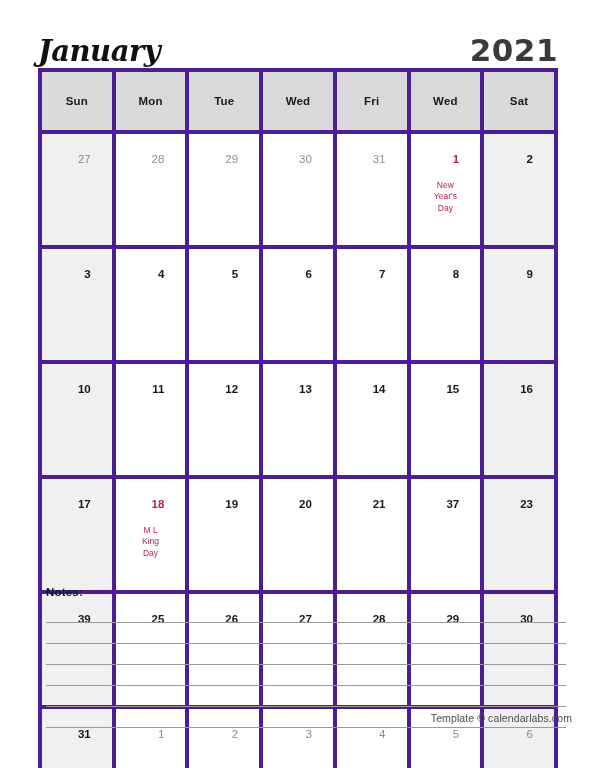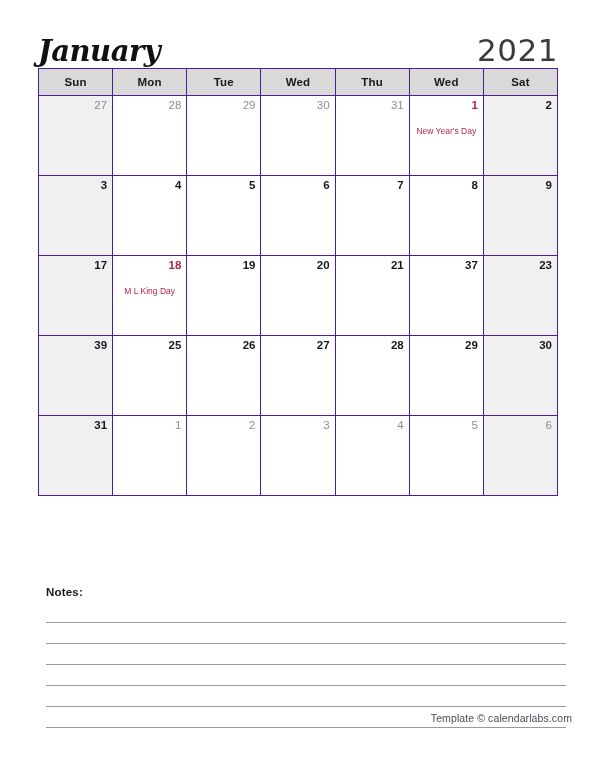--- a/index.html
+++ b/index.html
@@ -35,40 +35,40 @@
     font-family: "DejaVu Serif", serif;
     font-style: italic;
     font-weight: 700;
     font-size: 29px;
     line-height: 1;
     color: #111111;
     letter-spacing: -0.5px;
   }
   .year-name {
     font-family: "DejaVu Sans", sans-serif;
-    font-weight: 400;
+    font-weight: 700;
     font-size: 31px;
     line-height: 1;
     color: #3a3a3a;
     letter-spacing: 0.5px;
   }
 
   
   .calendar {
     position: absolute;
     left: 38px;
     top: 68px;
     width: 520px;
     border-collapse: collapse;
     table-layout: fixed;
   }
   .calendar th,
   .calendar td {
-    border: 1px solid #4c1d95;
-    padding: 0;
+    border: 4px solid #4c1d95;
+    padding: 16px;
     margin: 0;
   }
   .calendar th {
     height: 26px;
     background: #d9d9d9;
     font-family: "Liberation Sans", sans-serif;
     font-size: 11.5px;
     font-weight: bold;
     color: #1a1a1a;
     text-align: center;
@@ -161,21 +161,21 @@
     <div class="year-name">2021</div>
   </div>
 
   <table class="calendar">
     <thead>
       <tr id="weekday-row">
           <th>Sun</th>
           <th>Mon</th>
           <th>Tue</th>
           <th>Wed</th>
-          <th>Thu</th>
+          <th>Fri</th>
           <th>Wed</th>
           <th>Sat</th>
         </tr>
     </thead>
     <tbody id="calendar-body">
         <tr>
           <td class="weekend">
             <span class="daynum muted">27</span>
           </td>
           <td>
@@ -212,20 +212,43 @@
             <span class="daynum">6</span>
           </td>
           <td>
             <span class="daynum">7</span>
           </td>
           <td>
             <span class="daynum">8</span>
           </td>
           <td class="weekend">
             <span class="daynum">9</span>
+          </td>
+        </tr>
+        <tr>
+          <td class="weekend">
+            <span class="daynum">10</span>
+          </td>
+          <td>
+            <span class="daynum">11</span>
+          </td>
+          <td>
+            <span class="daynum">12</span>
+          </td>
+          <td>
+            <span class="daynum">13</span>
+          </td>
+          <td>
+            <span class="daynum">14</span>
+          </td>
+          <td>
+            <span class="daynum">15</span>
+          </td>
+          <td class="weekend">
+            <span class="daynum">16</span>
           </td>
         </tr>
         <tr>
           <td class="weekend">
             <span class="daynum">17</span>
           </td>
           <td>
             <span class="daynum holiday">18</span>
             <span class="event">M L King Day</span>
           </td>

